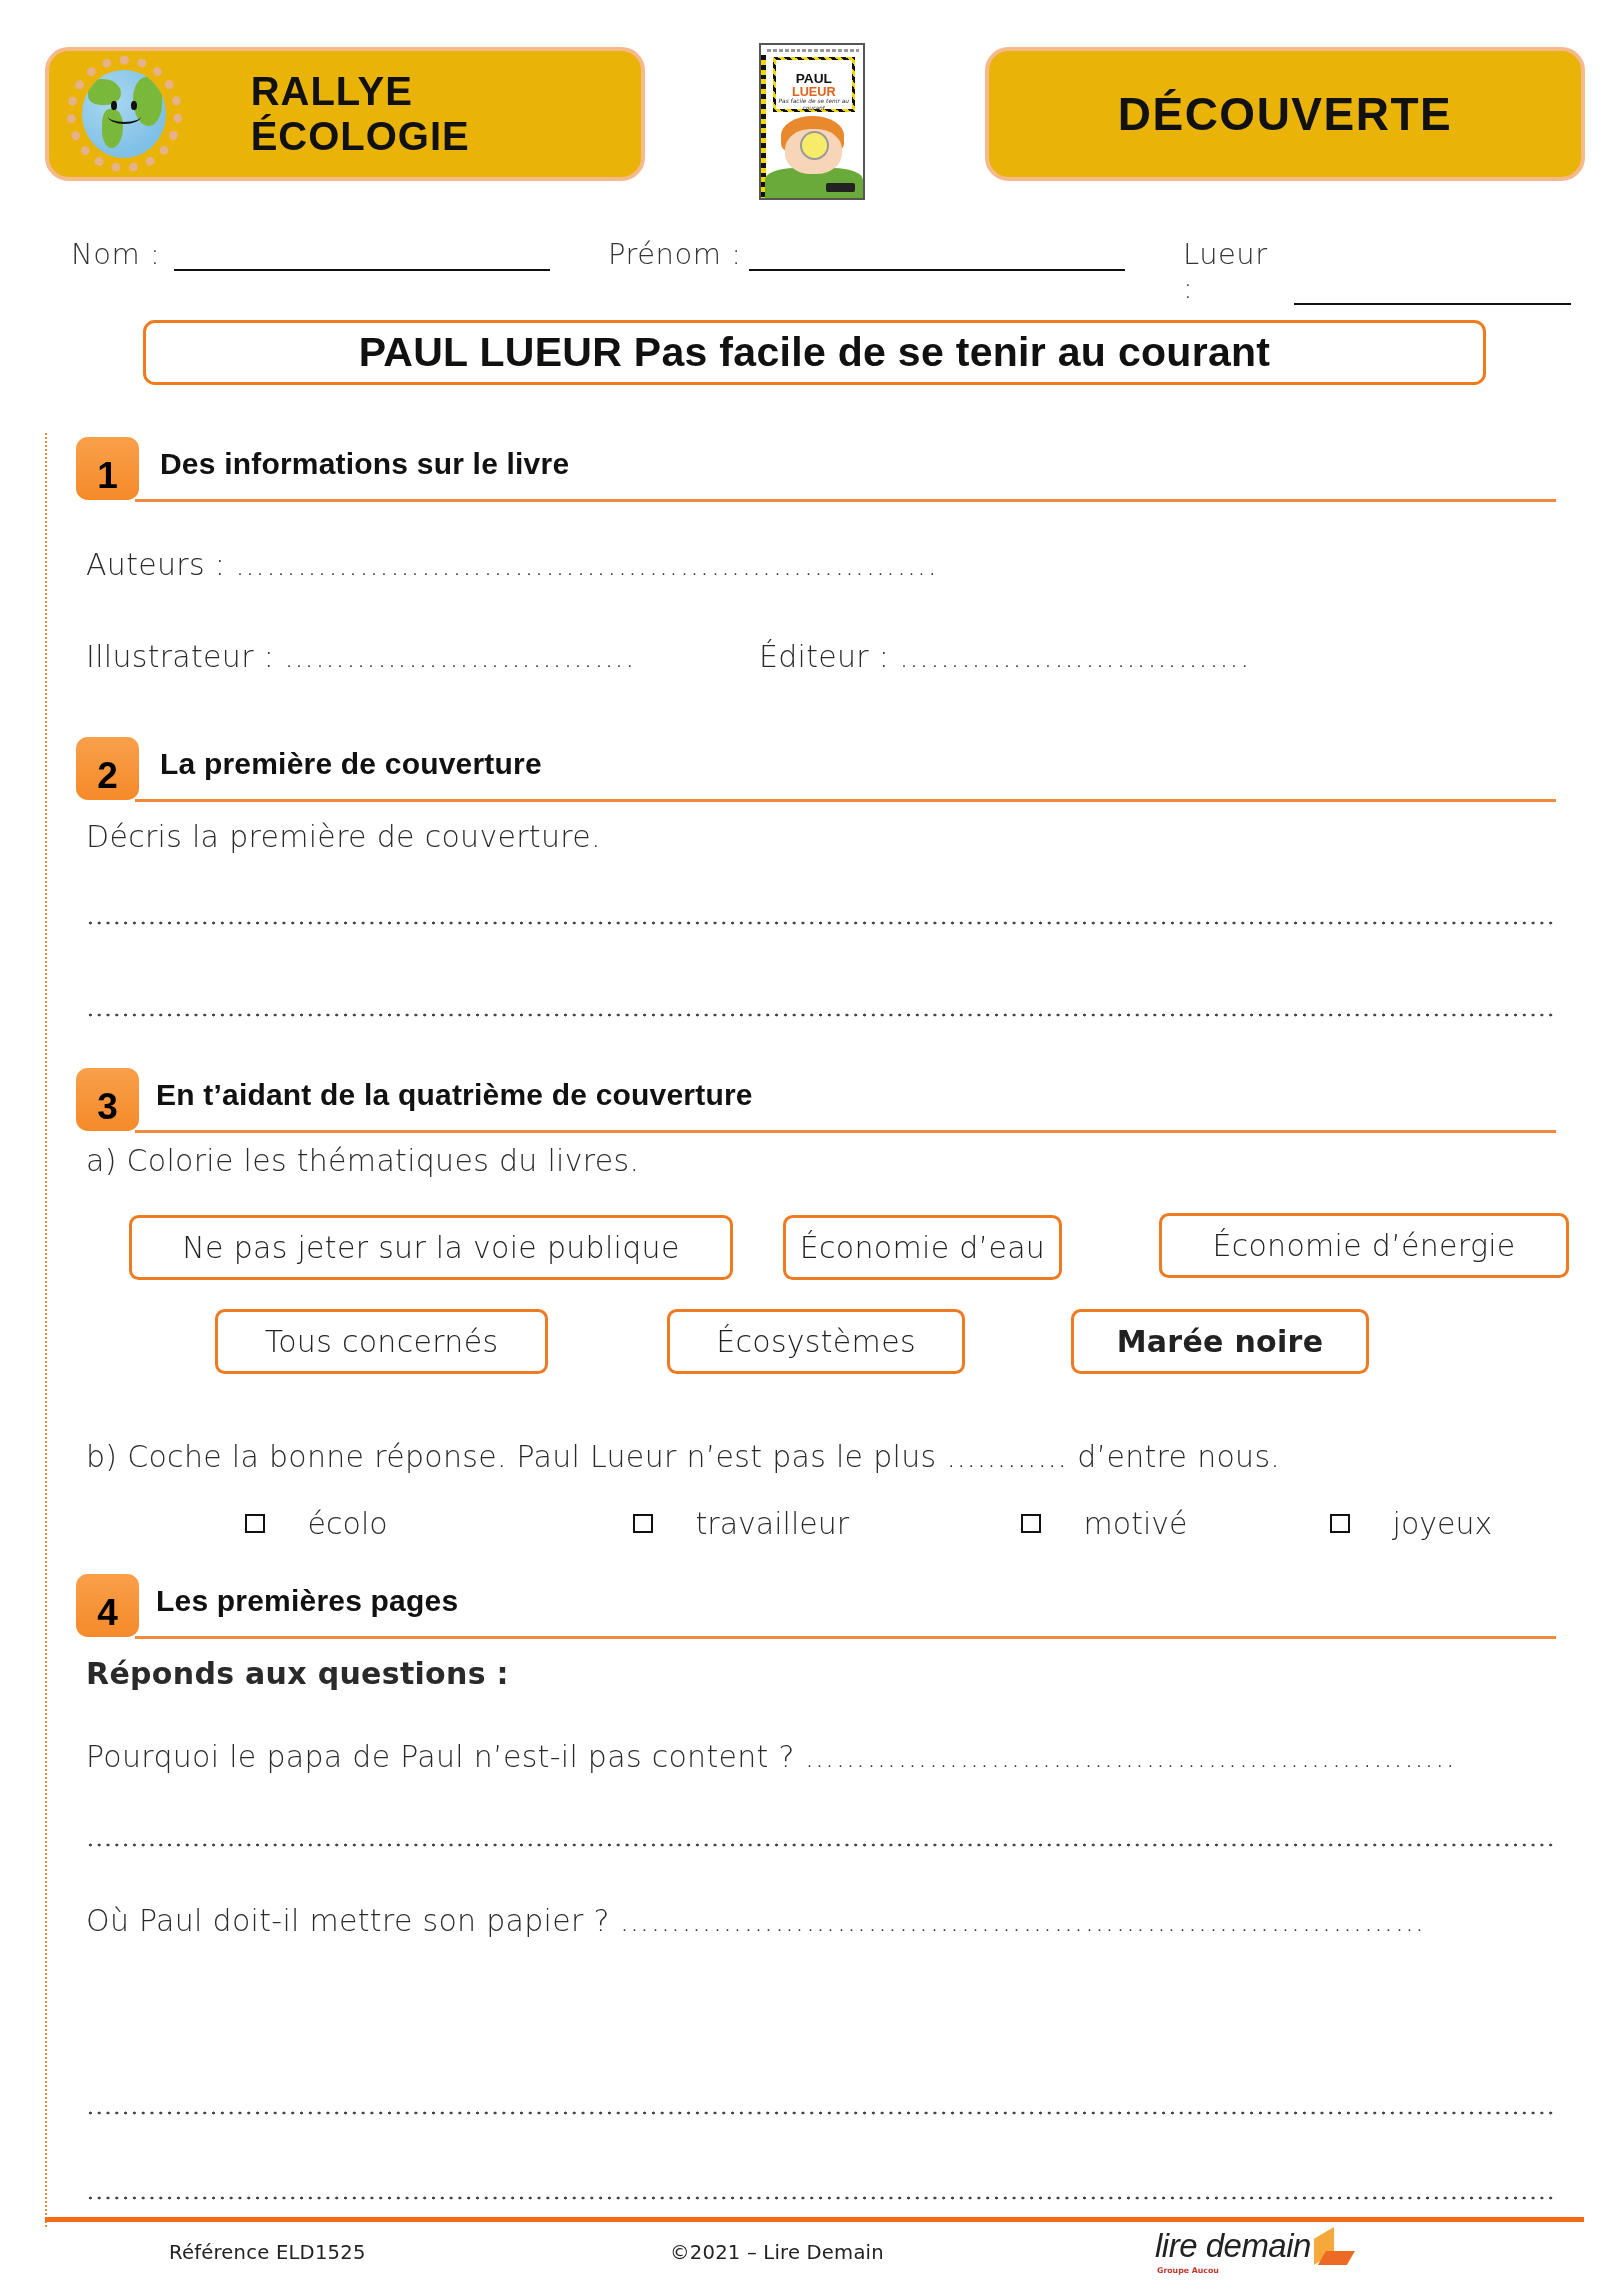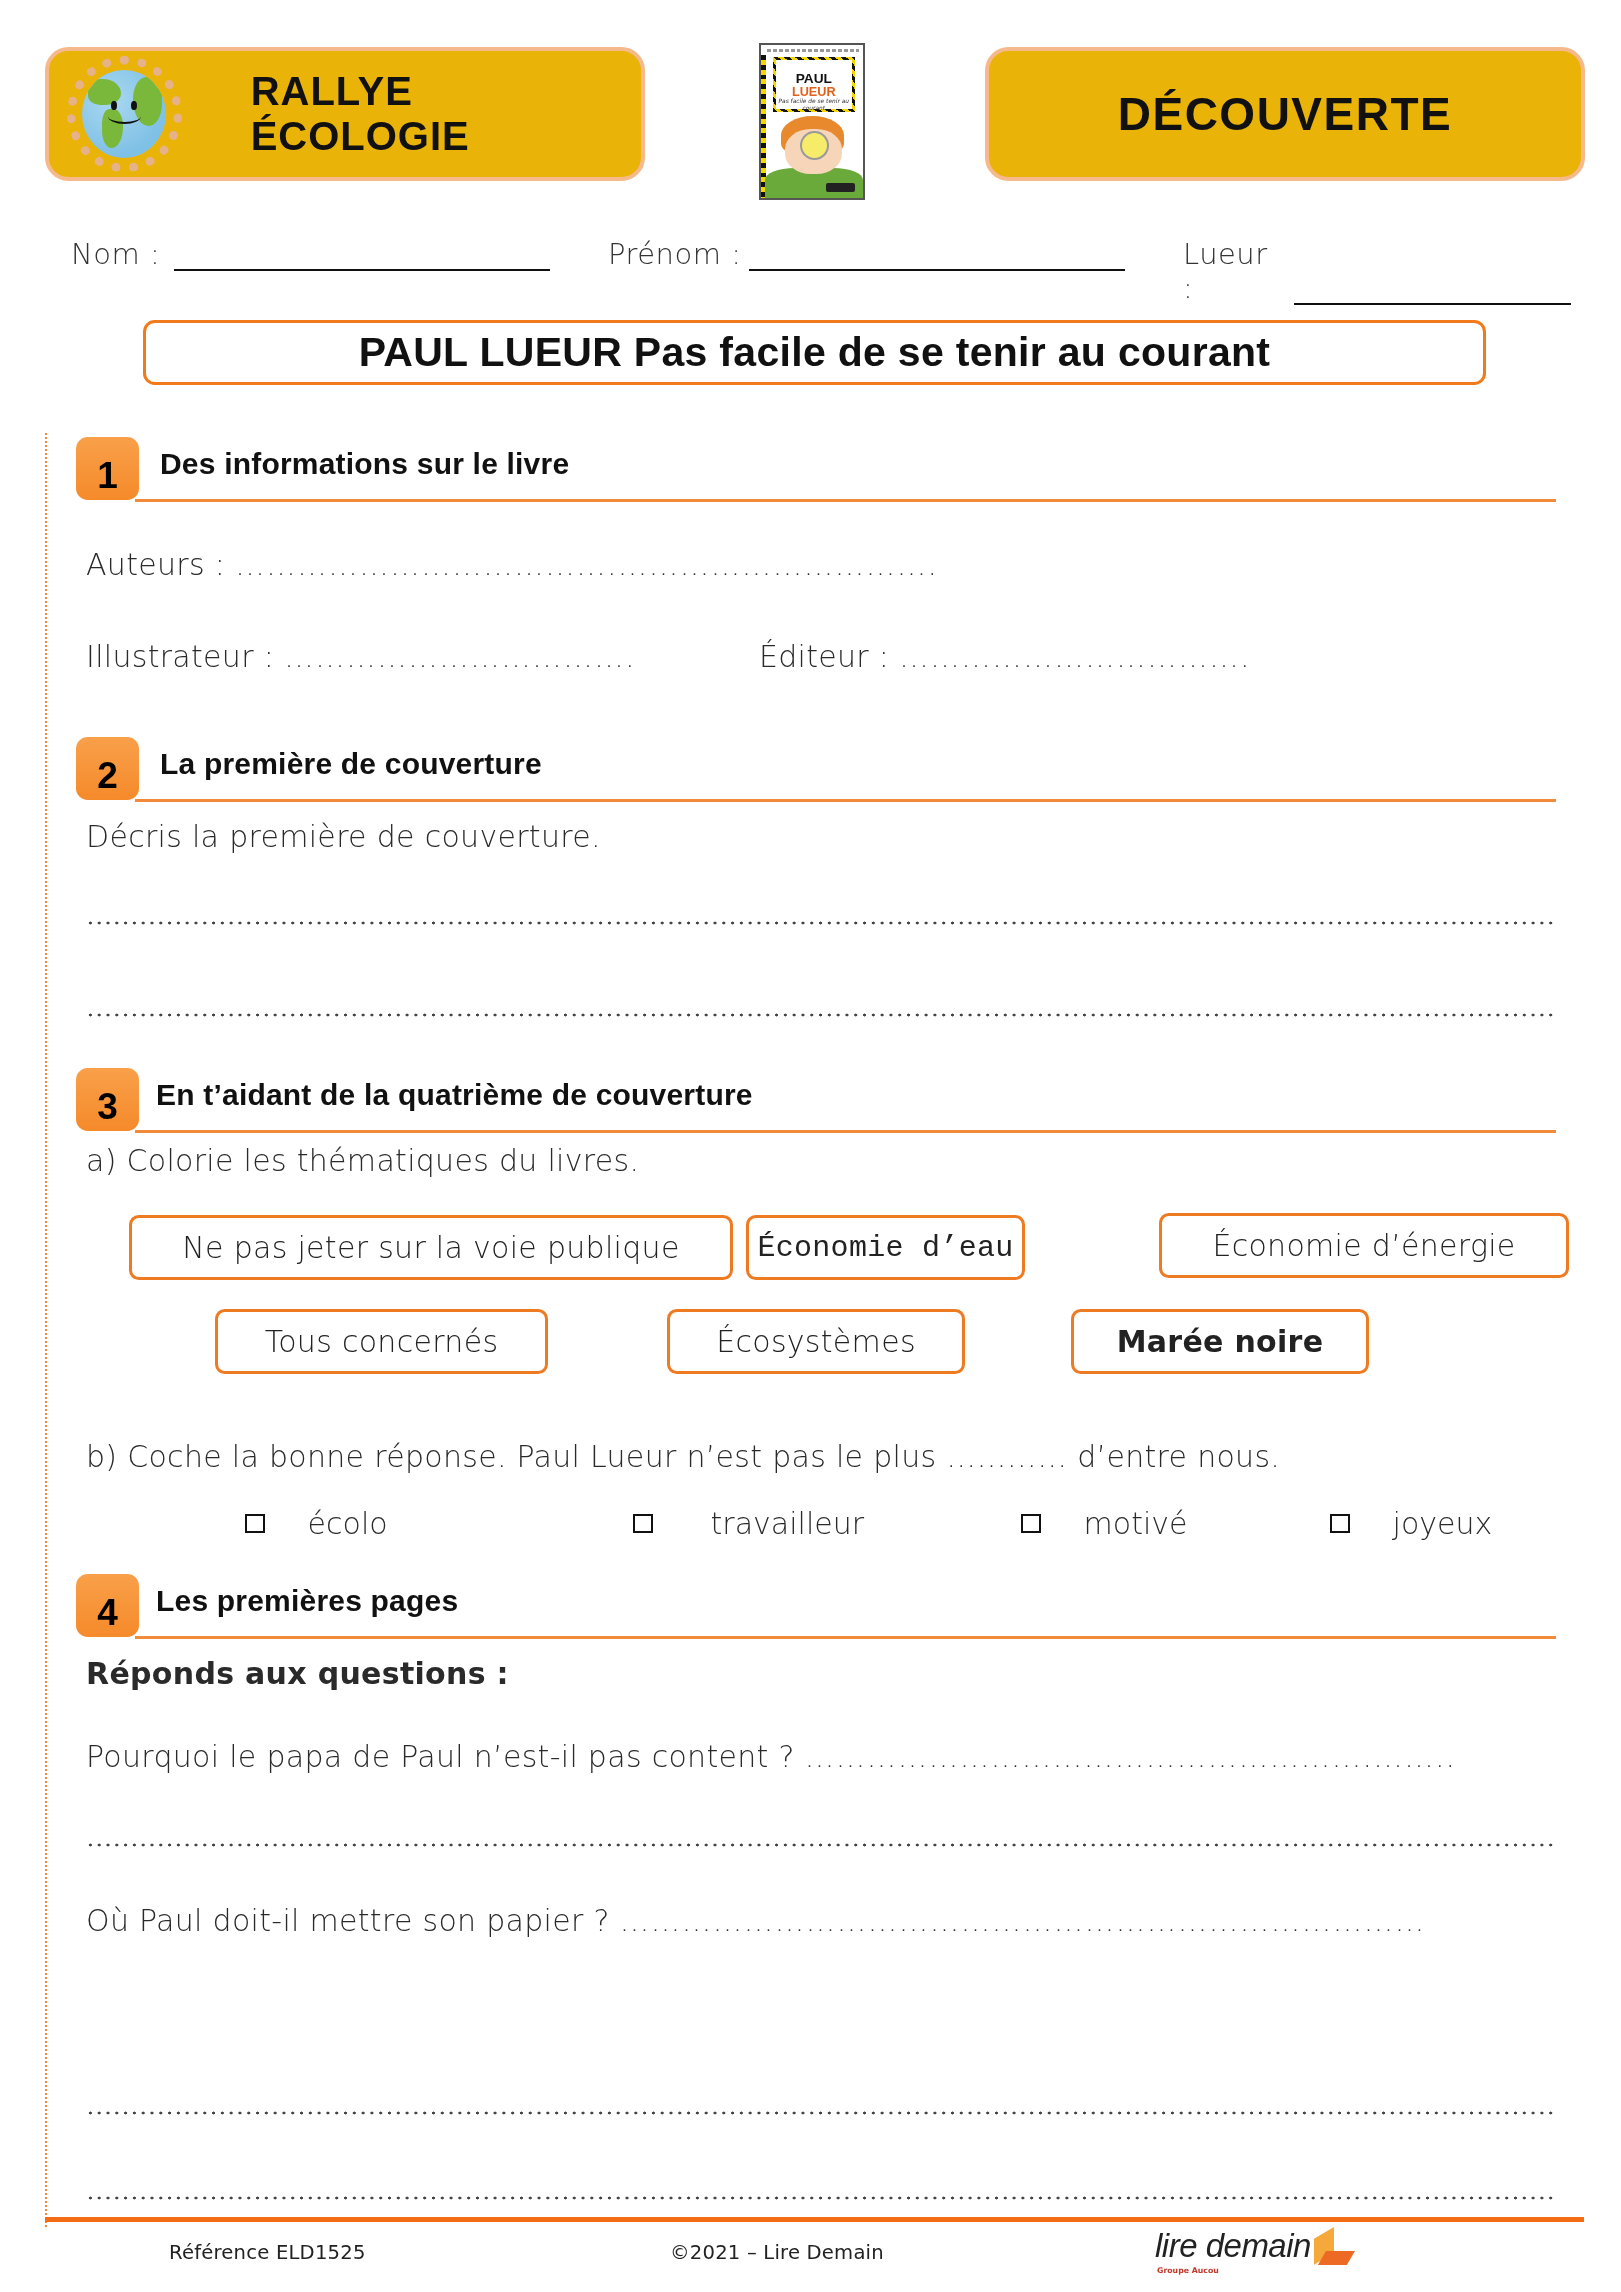--- a/index.html
+++ b/index.html
@@ -266,33 +266,33 @@
   <div class="sec-head" style="top:1068px;">
     <div class="sec-rule"></div>
     <div class="sec-badge">
       <span class="sec-num">3</span>
     </div>
     <span class="sec-title" style="left:80px;">En t’aidant de la quatrième de couverture</span>
   </div>
   <div class="txt" style="top:1143px;">a) Colorie les thématiques du livres.</div>
 
   <div class="tag" style="left:129px; top:1215px; width:604px;">Ne pas  jeter sur la voie publique</div>
-  <div class="tag" style="left:746px; top:1215px; width:279px;font-family:Liberation Mono, monospace;">Économie d’eau</div>
+  <div class="tag" style="left:783px; top:1215px; width:279px;">Économie d’eau</div>
   <div class="tag" style="left:1159px; top:1213px; width:410px;">Économie d’énergie</div>
   <div class="tag" style="left:215px; top:1309px; width:333px;">Tous concernés</div>
   <div class="tag" style="left:667px; top:1309px; width:298px;">Écosystèmes</div>
   <div class="tag" style="left:1071px; top:1309px; width:298px;font-weight:bold;">Marée noire</div>
 
   <div class="txt" style="top:1439px;">b) Coche la bonne réponse. Paul Lueur n’est pas le plus ………… d’entre nous.</div>
 
   <div class="opt" style="left:245px; top:1506px;">
     <span class="cbox"></span>
     <span>écolo</span>
   </div>
-  <div class="opt" style="left:633px; top:1506px;gap:15px;">
+  <div class="opt" style="left:633px; top:1506px;">
     <span class="cbox"></span>
     <span>travailleur</span>
   </div>
   <div class="opt" style="left:1021px; top:1506px;">
     <span class="cbox"></span>
     <span>motivé</span>
   </div>
   <div class="opt" style="left:1330px; top:1506px;">
     <span class="cbox"></span>
     <span>joyeux</span>

